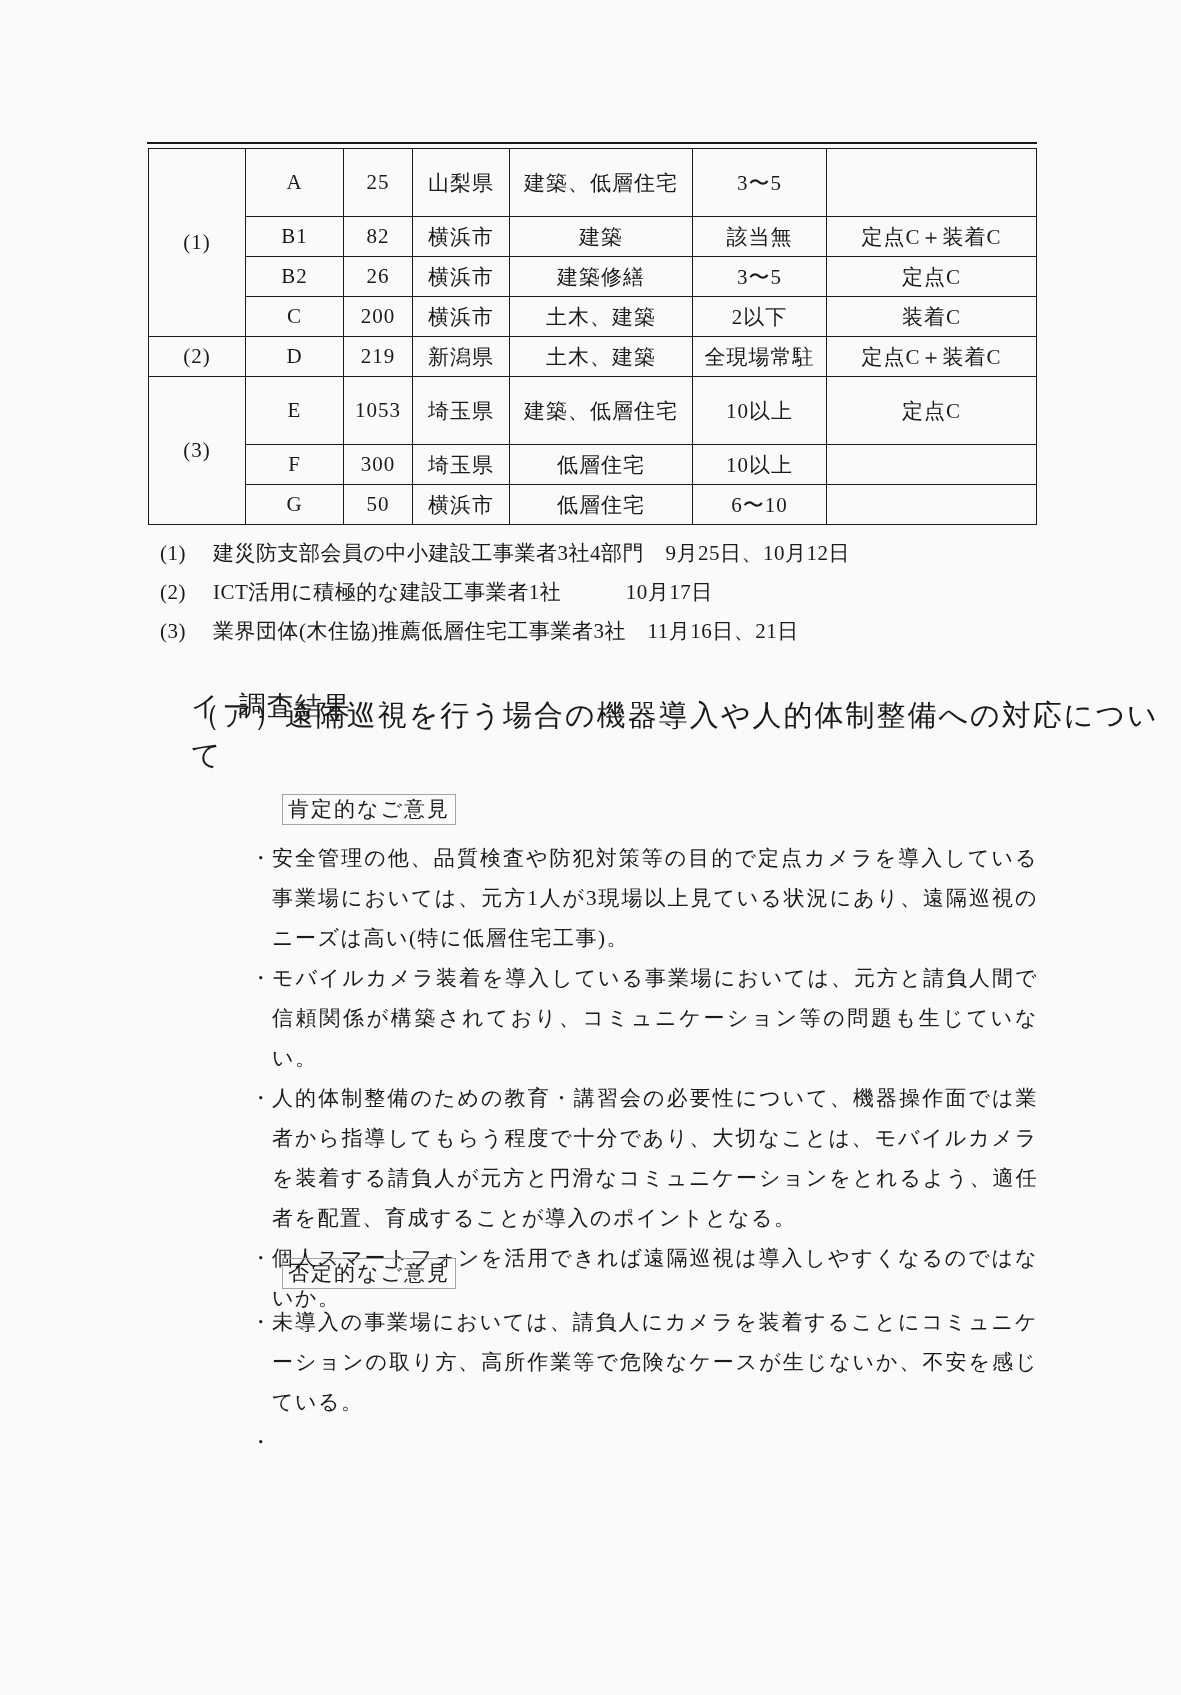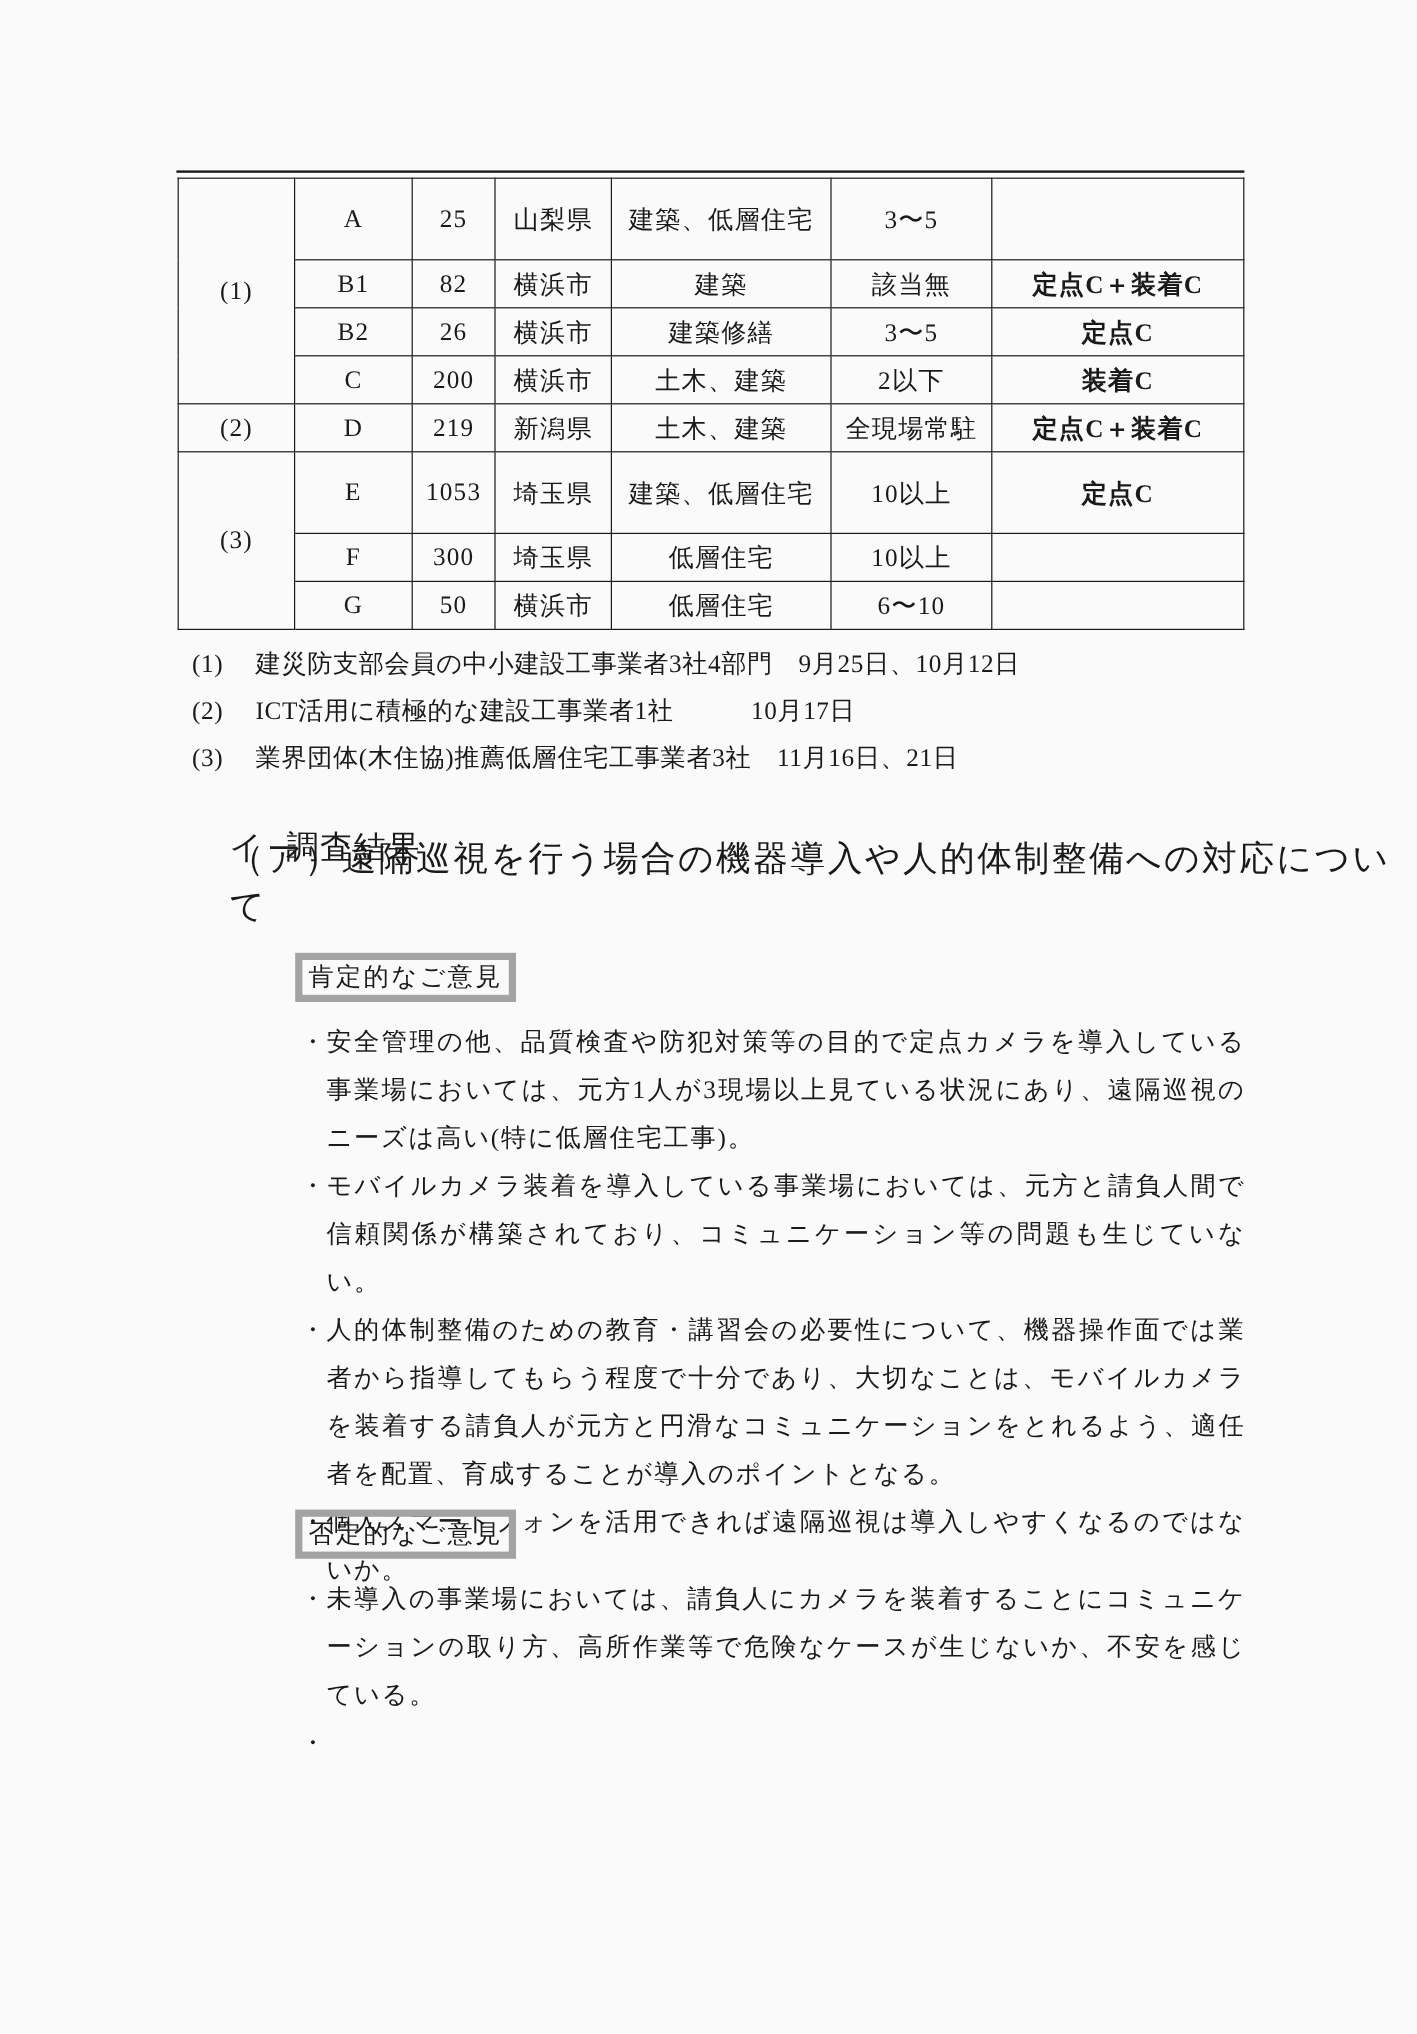--- a/index.html
+++ b/index.html
@@ -30,21 +30,21 @@
     vertical-align:middle;
     text-align:center;
     padding:2px 4px;
     letter-spacing:1px;
   }
   #table-body tr { height:40px; }
   #table-body tr:nth-child(1),
   #table-body tr:nth-child(6) { height:68px; }
   td.group-cell { vertical-align:top; padding-top:7px; }
   td.c3 { text-align:left; padding:2px 9px; text-align:justify;margin-top:15px; }
-  td.c5 { text-align:left; padding:2px 11px;font-weight:bold; }
+  td.c5 { text-align:left; padding:2px 11px; }
 
   
   .footnotes { position:absolute; left:160px; top:534px; font-size:21px; }
   .footnote { display:flex; height:39px; line-height:39px; letter-spacing:0.5px; }
   .fn-label { width:53px; flex:0 0 53px; }
 
   
   .survey-heading {
     position:absolute; left:191px; top:688px;
     font-size:27px; letter-spacing:1px;
@@ -54,24 +54,25 @@
     position:absolute; left:191px; top:696px;
     font-size:29px; letter-spacing:2px;
   }
 
   
   .opinion-block { position:absolute; left:246px; width:792px; font-size:21px; }
   .opinion-block.positive { top:794px; }
   .opinion-block.negative { top:1258px; }
   .opinion-box {
     display:inline-block;
-    border:6px solid #a3a3a3;
+    border:1px solid #a3a3a3;
     padding:2px 5px 3px 5px;
     letter-spacing:2px;
     line-height:24px;
+    margin-left:36px;
   }
   .bullets { margin-top:13px; }
   .bullet {
     position:relative;
     padding-left:26px;
     line-height:40px;
     letter-spacing:1.5px;
     text-align:justify;
   }
   .bullet .marker { position:absolute; left:4px; top:0; letter-spacing:0; }

